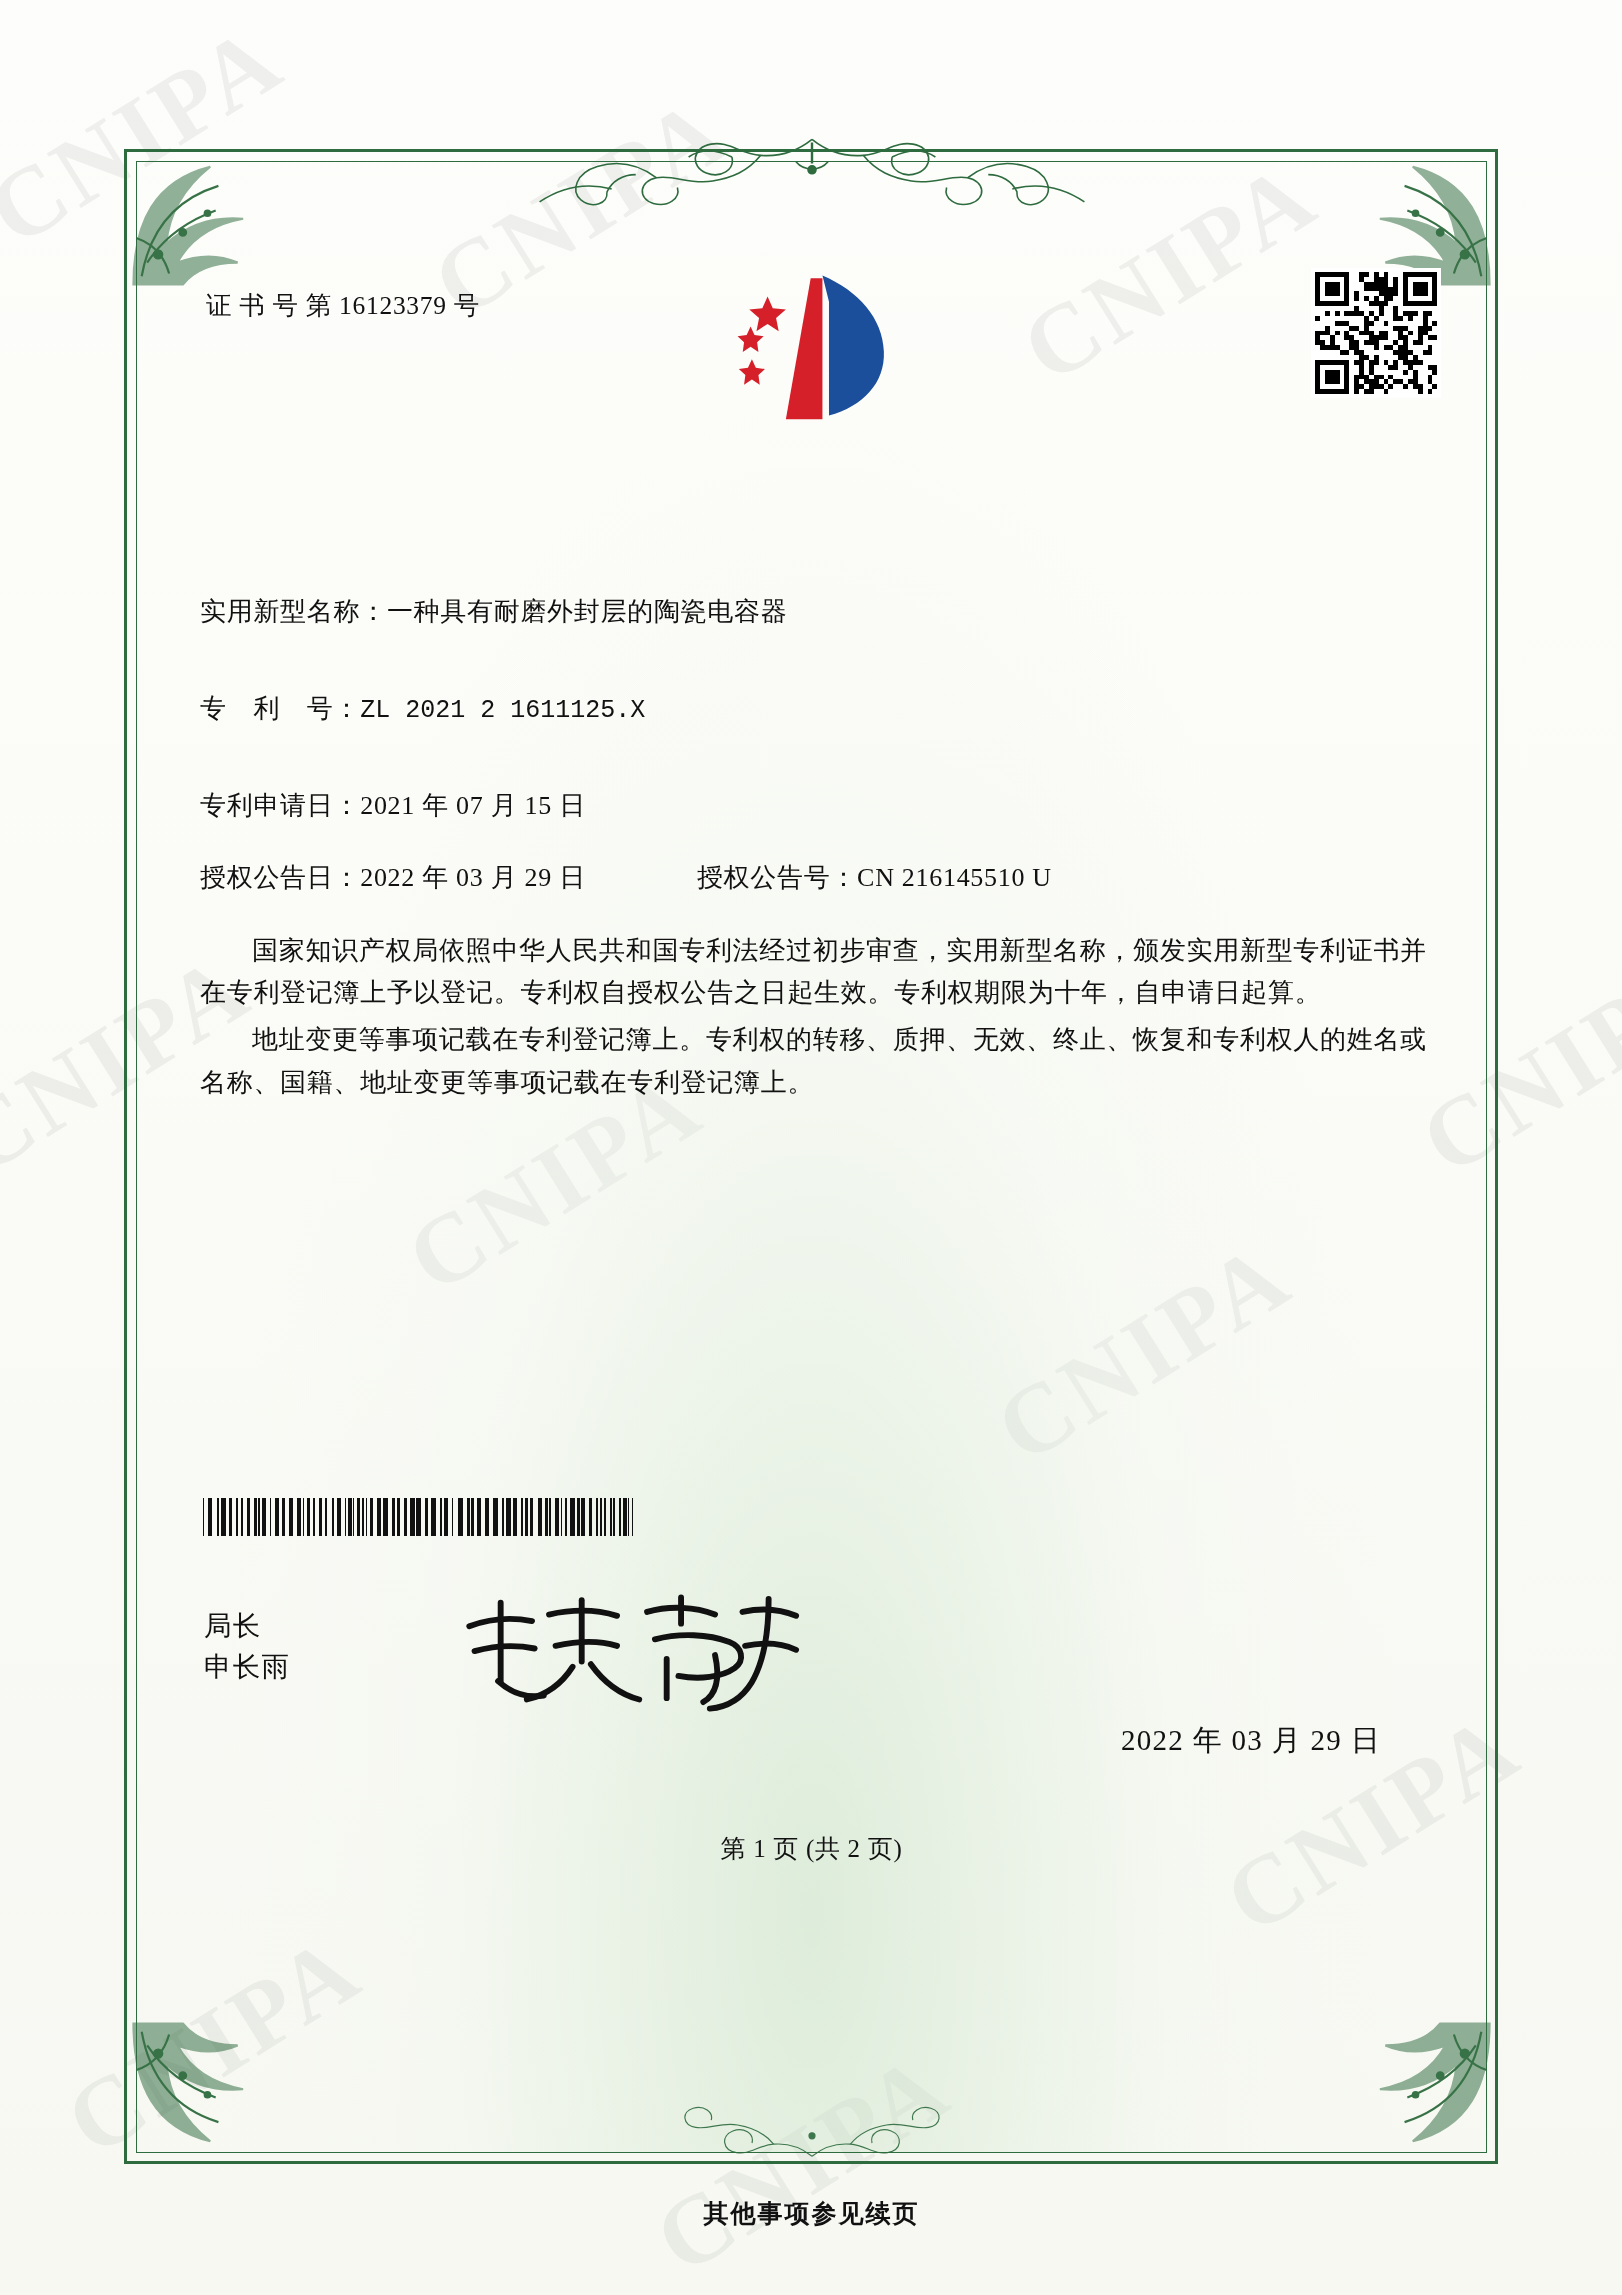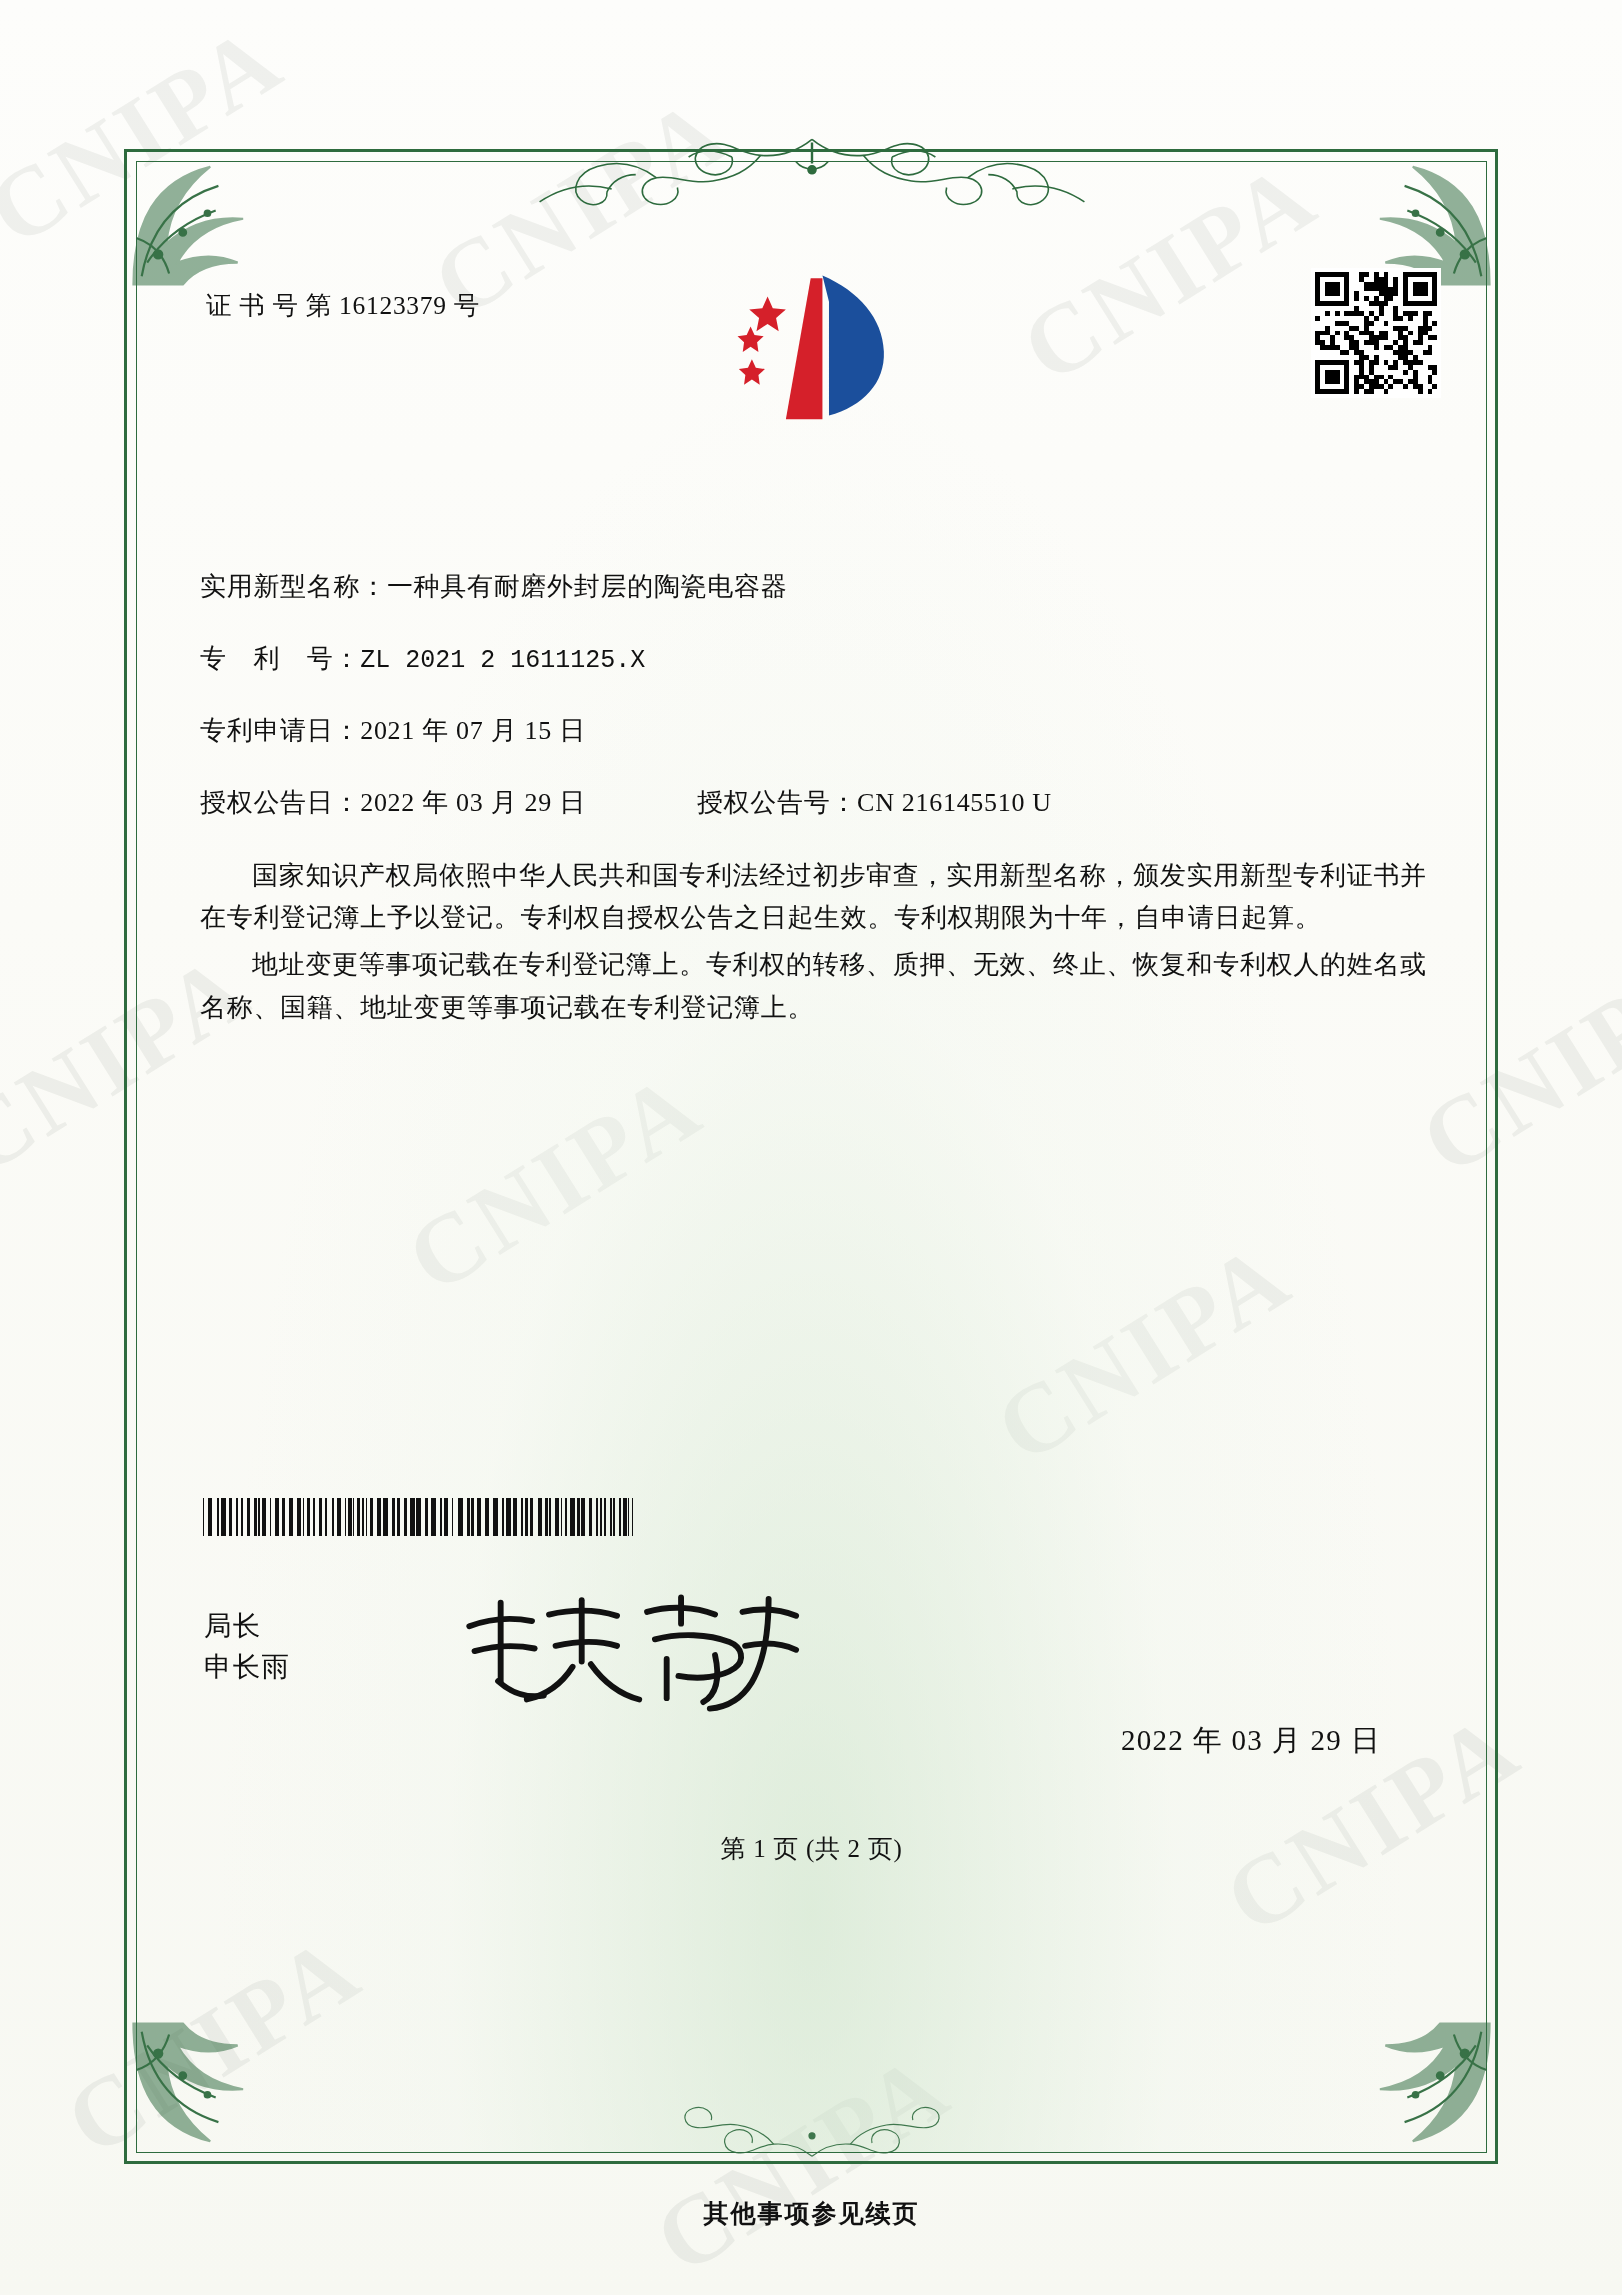--- a/index.html
+++ b/index.html
@@ -169,21 +169,21 @@
     top: 373px;
     width: 1230px;
   }
   .field {
     font-size: 26px;
     color: #111;
     margin-bottom: 37px;
     letter-spacing: 0.7px;
     white-space: nowrap;
   }
-  .field .lbl { display: inline-block; }
+  .field .lbl { display: inline-block; margin-top: 25px; }
   .field .val { display: inline-block; }
   .mono { font-family: "Liberation Mono", "DejaVu Sans Mono", monospace; font-size: 25px; letter-spacing: 0px;}
 
   .field-row2 {
     font-size: 26px;
     color: #111;
     margin-bottom: 35px;
     letter-spacing: 0.7px;
     white-space: nowrap;
   }

